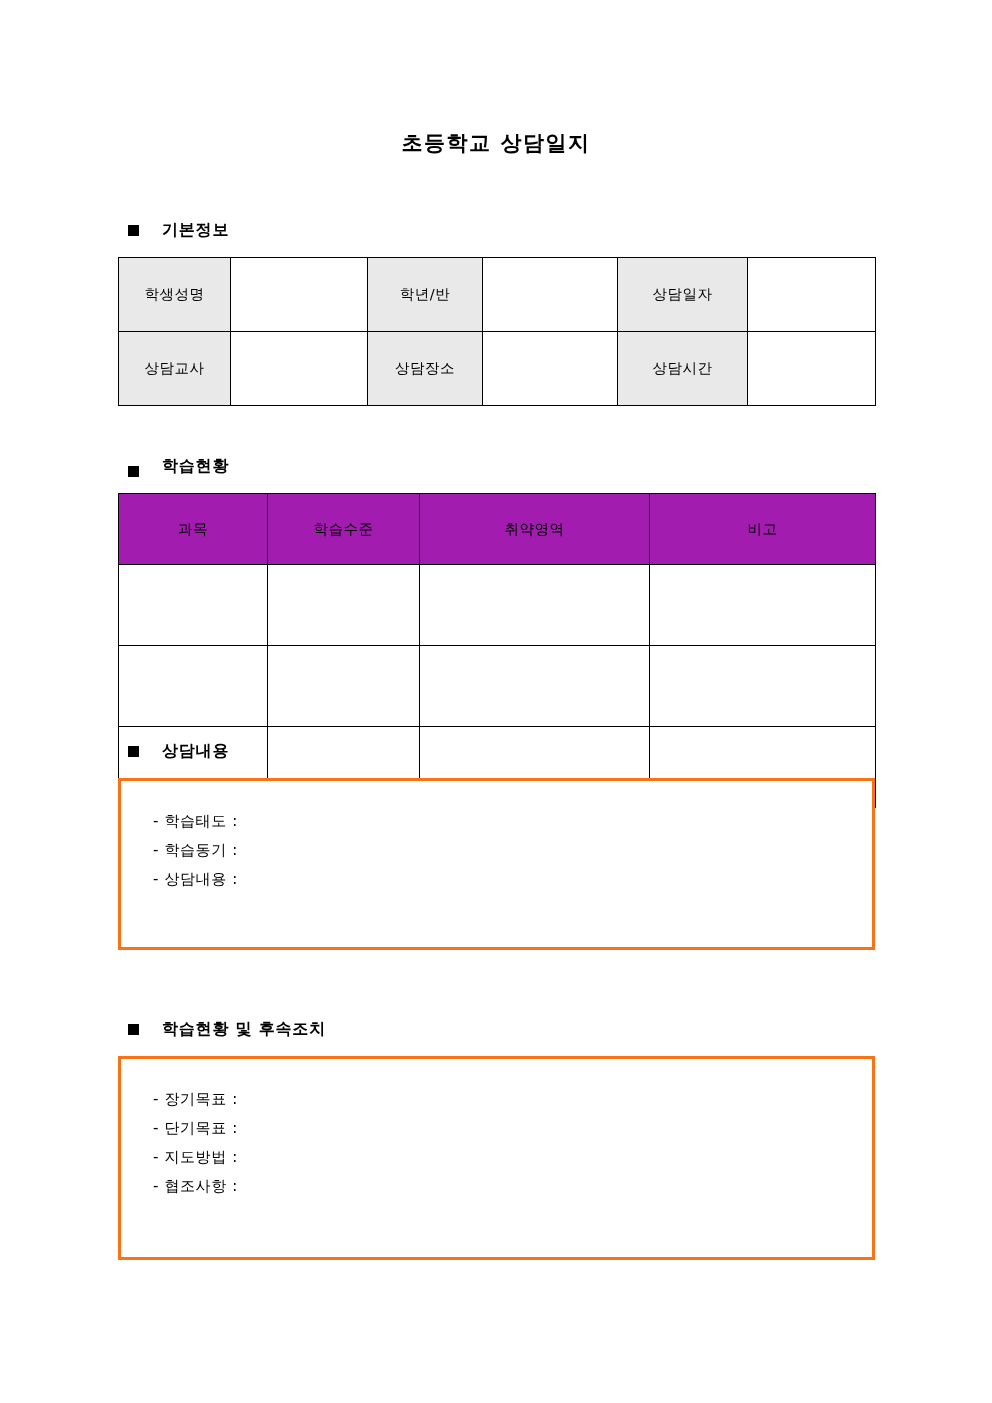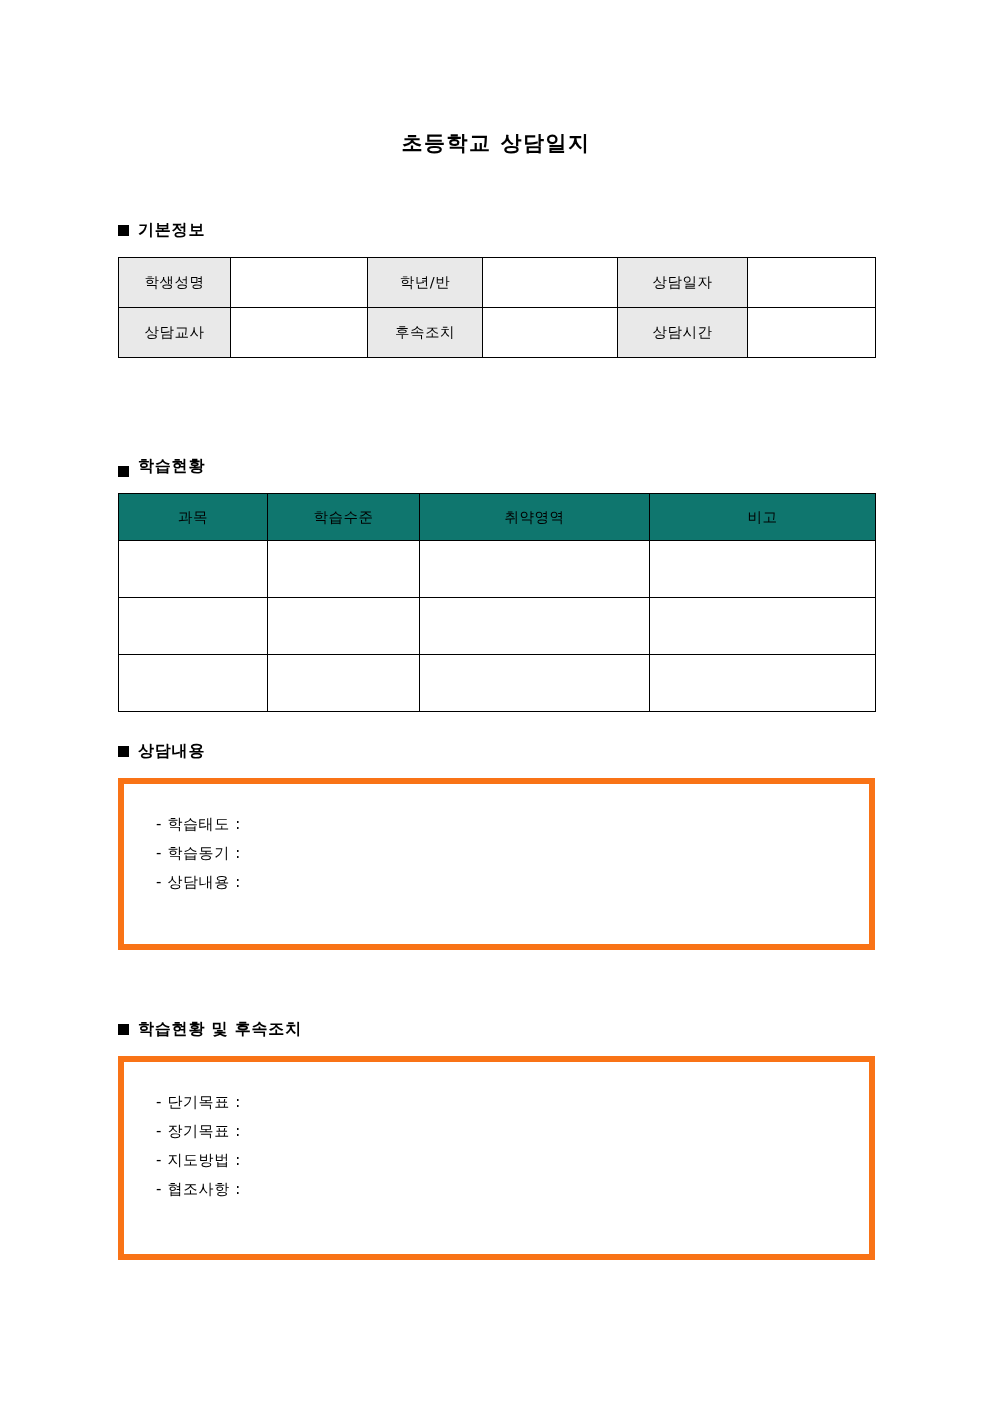--- a/index.html
+++ b/index.html
@@ -31,28 +31,28 @@
     text-align: center;
     font-size: 21px;
     font-weight: bold;
     letter-spacing: 1.5px;
     line-height: 1.2;
   }
 
   
   .section-heading {
     position: absolute;
-    left: 118px;
+    left: 128px;
     font-size: 16px;
     font-weight: bold;
     letter-spacing: 0.8px;
     white-space: nowrap;
     display: flex;
     align-items: center;
-    gap: 9px;
+    gap: 23px;
   }
   .marker {
     display: inline-block;
     width: 11px;
     height: 11px;
     background: #000000;
     flex: 0 0 auto;
   }
 
   .sec1-heading { top: 220px; }
@@ -65,50 +65,50 @@
     position: absolute;
     left: 118px;
     border-collapse: collapse;
     table-layout: fixed;
     width: 757px;
     font-size: 14.5px;
   }
   table.form-table td,
   table.form-table th {
     border: 1px solid #000000;
-    padding: 4px;
+    padding: 16px;
     height: 40px;
     text-align: center;
     vertical-align: middle;
     font-weight: normal;
     letter-spacing: 0.5px;
   }
   td.label-cell, th.label-cell {
     background: #e9e9e9;
   }
   td.value-cell {
     background: #ffffff;
   }
 
   
   #basic-info-table { top: 257px; }
   #basic-info-table td { height: 41px; }
 
   
   #learning-table { top: 493px; }
-  #learning-table th { height: 38px; background: #0f766e; }
+  #learning-table th { height: 38px; background: #a21caf; }
   #learning-table td.data-cell { height: 48px; background: #ffffff; }
 
   
   .text-box {
     position: absolute;
     left: 118px;
     width: 757px;
     box-sizing: border-box;
-    border: 6px solid #f97316;
+    border: 3px solid #f97316;
     background: #ffffff;
     padding: 26px 0 0 0;
   }
   #counsel-content-box {
     top: 778px;
     height: 172px;
   }
   #plan-box {
     top: 1056px;
     height: 204px;
@@ -147,21 +147,21 @@
         <td class="label-cell">학생성명</td>
         <td class="value-cell"></td>
         <td class="label-cell">학년/반</td>
         <td class="value-cell"></td>
         <td class="label-cell">상담일자</td>
         <td class="value-cell"></td>
       </tr>
       <tr>
         <td class="label-cell">상담교사</td>
         <td class="value-cell"></td>
-        <td class="label-cell">후속조치</td>
+        <td class="label-cell">상담장소</td>
         <td class="value-cell"></td>
         <td class="label-cell">상담시간</td>
         <td class="value-cell"></td>
       </tr>
     </tbody>
   </table>
 
   <div class="section-heading sec2-heading">
     <span class="marker"></span>
     <span>학습현황</span>
@@ -214,19 +214,19 @@
     <div class="prompt-line">-  학습동기 :</div>
     <div class="prompt-line">-  상담내용 :</div>
   </div>
 
   <div class="section-heading sec4-heading">
     <span class="marker"></span>
     <span>학습현황 및 후속조치</span>
   </div>
 
   <div class="text-box" id="plan-box">
+    <div class="prompt-line">-  장기목표 :</div>
     <div class="prompt-line">-  단기목표 :</div>
-    <div class="prompt-line">-  장기목표 :</div>
     <div class="prompt-line">-  지도방법 :</div>
     <div class="prompt-line">-  협조사항 :</div>
   </div>
 
 </div>
 
 </body></html>

